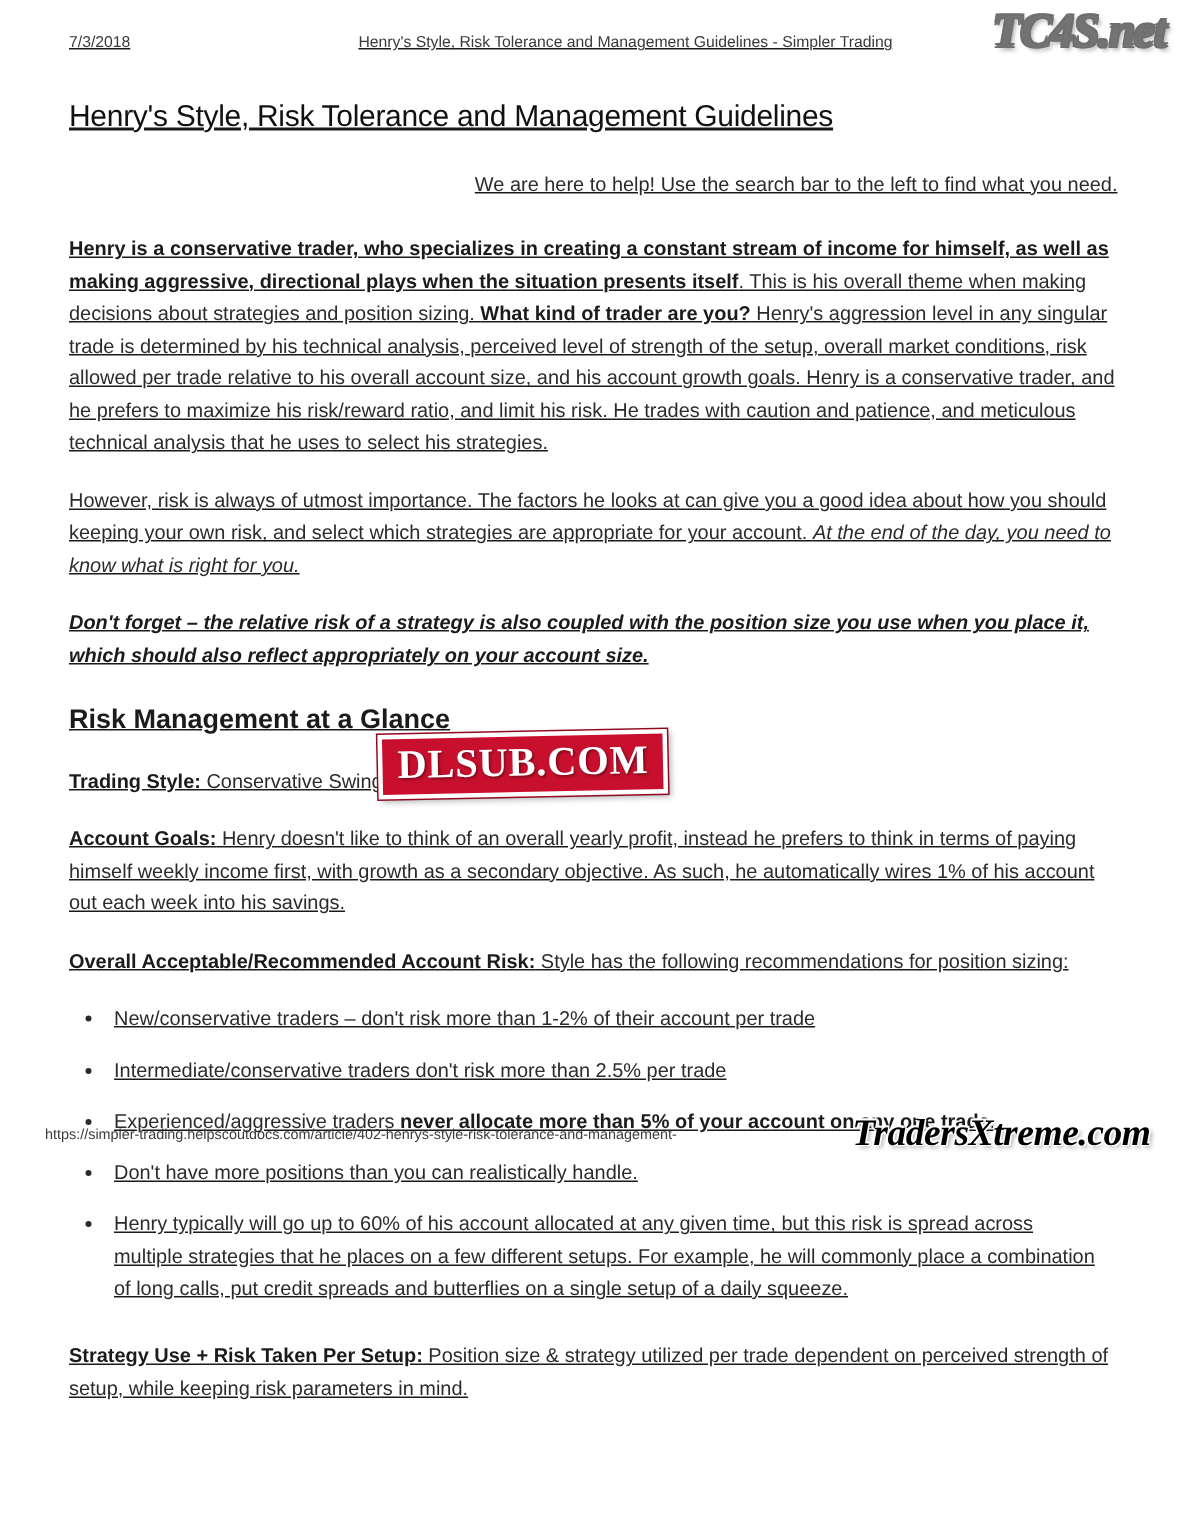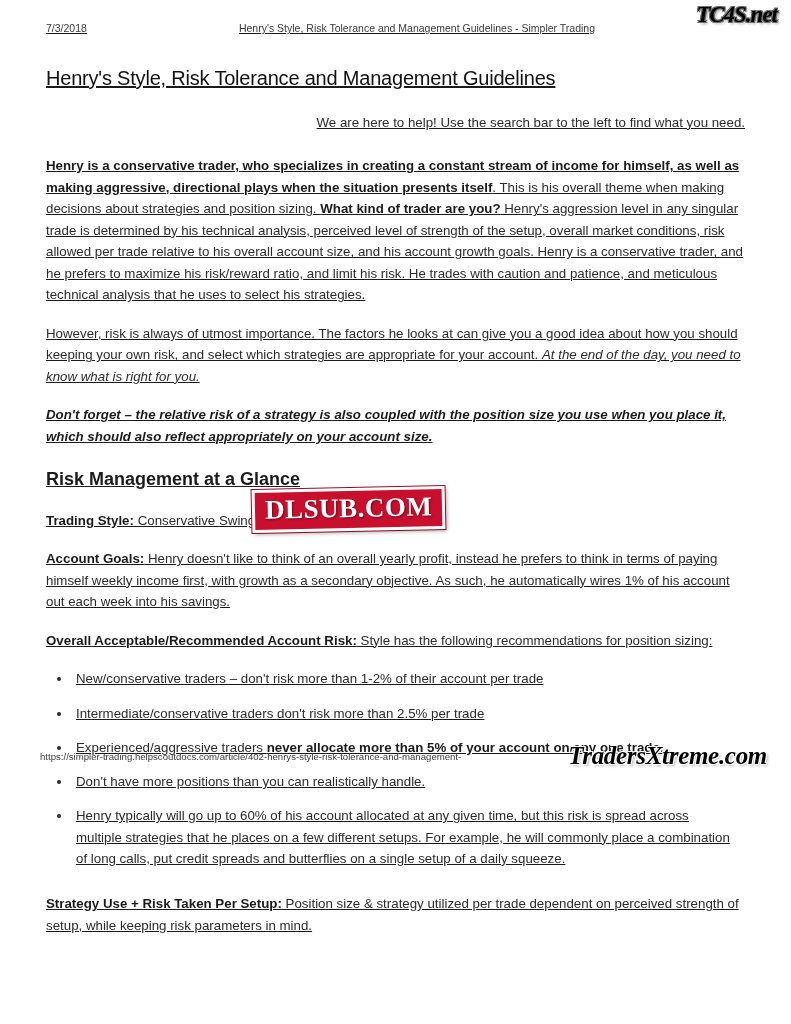--- a/index.html
+++ b/index.html
@@ -92,42 +92,42 @@
   ul.bullets li:last-child { margin-bottom: 0; }
   .section-gap { height: 8px; }
   
   .footer {
     position: absolute;
     left: 0;
     bottom: 22px;
     width: 791px;
     display: flex;
     align-items: center;
-    padding: 0 40px;
+    padding: 0 30px;
     box-sizing: border-box;
     font-size: 9.6px;
     color: #3a3a3a;
   }
   .footer-url {
     white-space: nowrap;
   }
   
   .wm {
     position: absolute;
     pointer-events: none;
     user-select: none;
   }
   .wm-tc4s {
     top: 2px;
     right: 14px;
     font-family: "Liberation Serif", serif;
     font-weight: bold;
     font-style: italic;
-    font-size: 23px;
-    color: #000000;
+    font-size: 32px;
+    color: #737373;
     text-shadow:
       -1px -1px 0 #6e6e6e,
        1px -1px 0 #6e6e6e,
       -1px  1px 0 #6e6e6e,
        1px  1px 0 #6e6e6e,
        2px  2px 3px rgba(0,0,0,0.35);
     letter-spacing: -1px;
   }
   .wm-dlsub {
     top: 488px;

